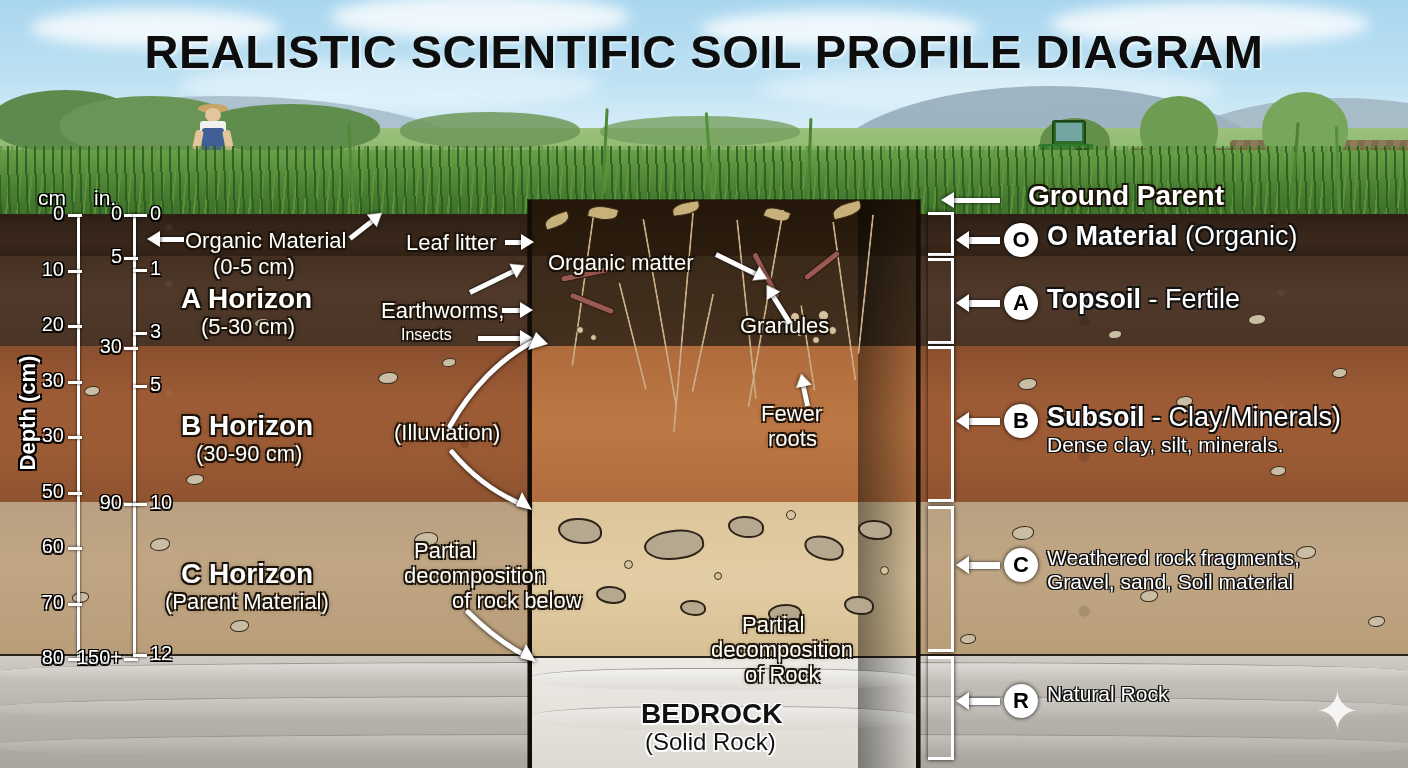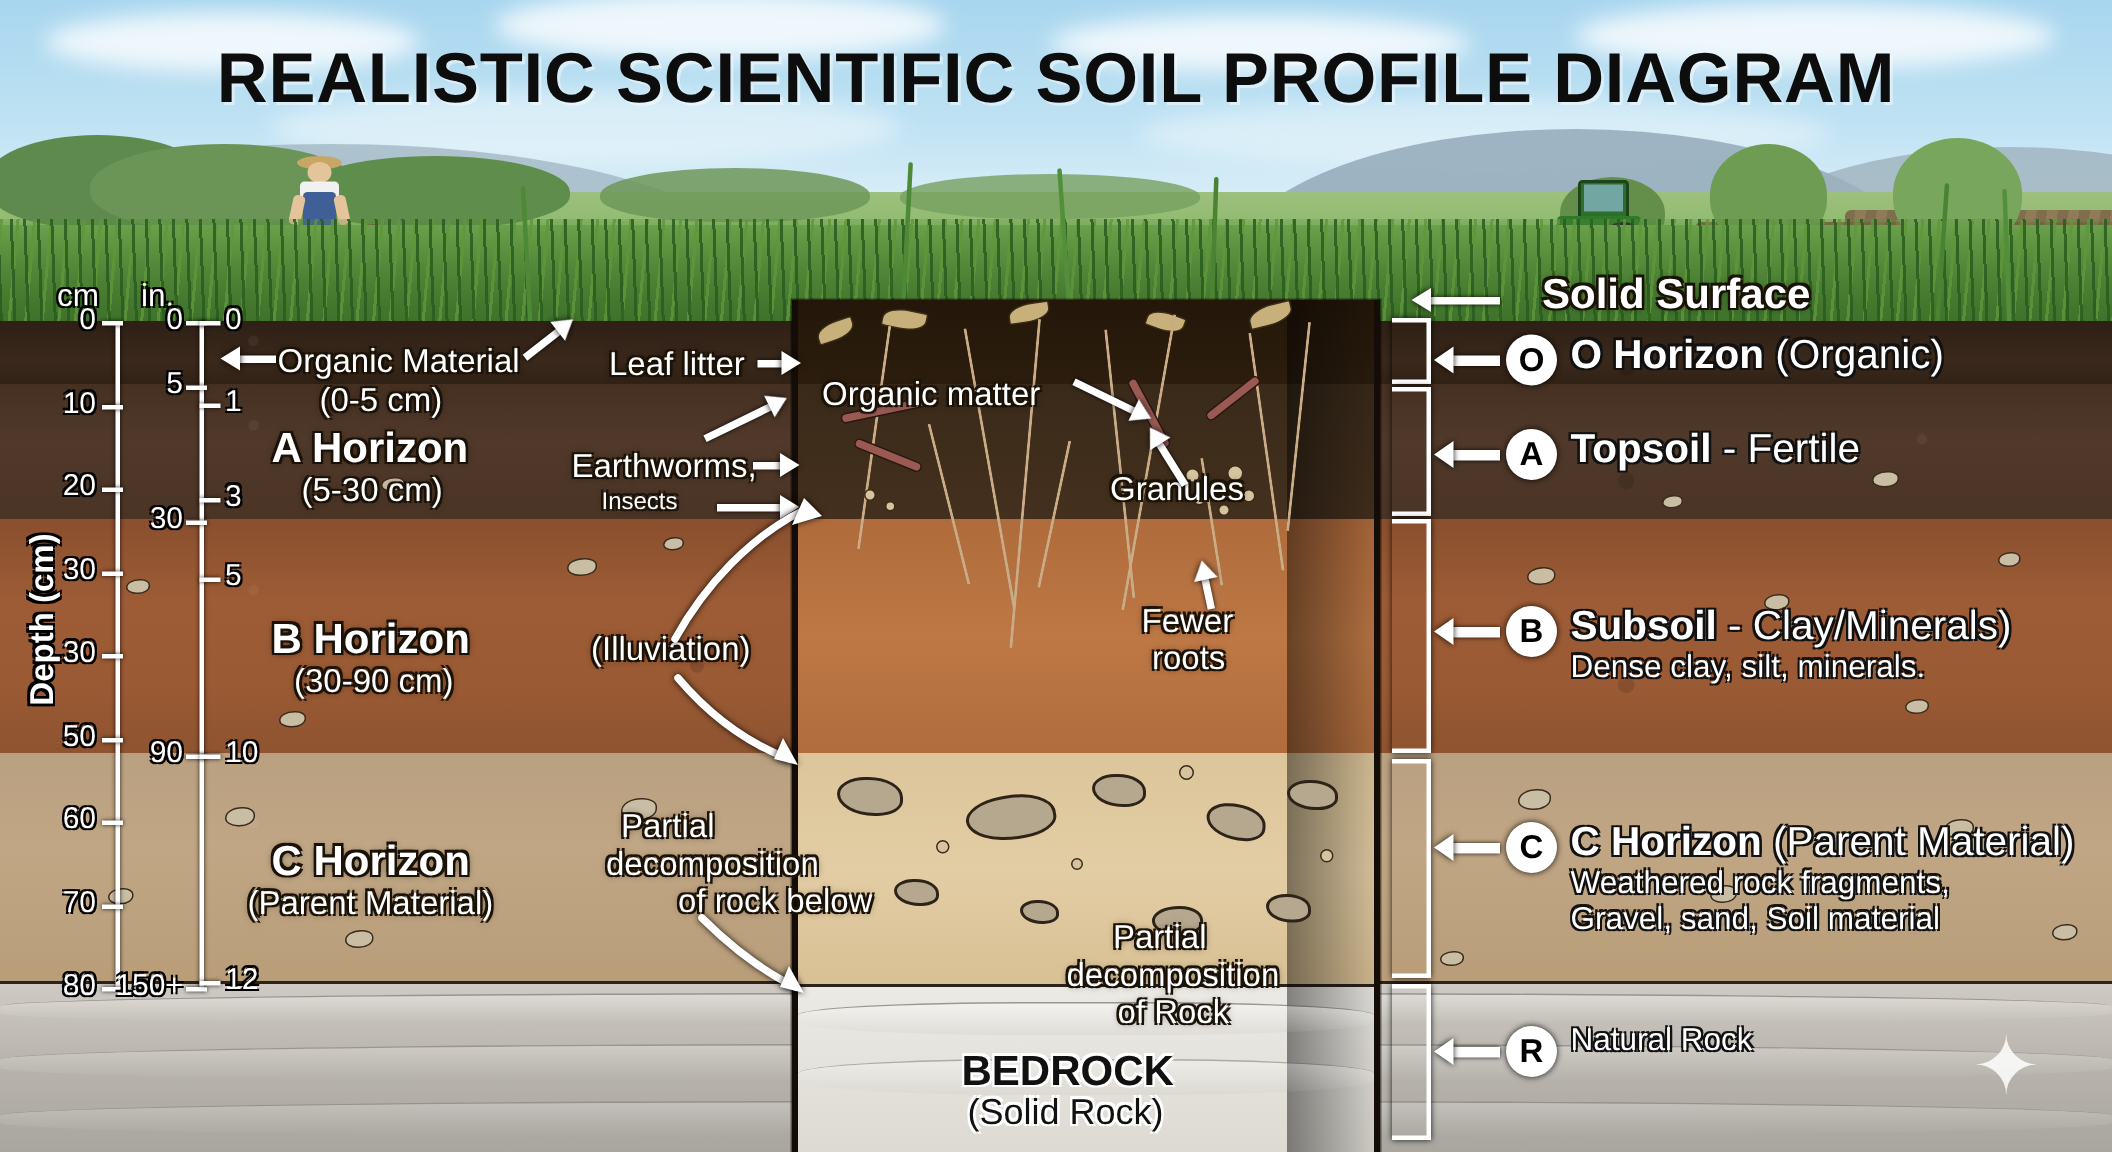--- a/index.html
+++ b/index.html
@@ -475,30 +475,30 @@
   <div class="lbl thin" style="left:768px; top:426px; font-size:22px;">roots</div>
   <div class="cal rev" style="left:803px; top:382px; width:22px; transform:rotate(78deg);"></div>
 
   <div class="lbl thin" style="left:742px; top:612px; font-size:22px;">Partial</div>
   <div class="lbl thin" style="left:711px; top:637px; font-size:22px;">decomposition</div>
   <div class="lbl thin" style="left:745px; top:662px; font-size:22px;">of Rock</div>
 
   <div class="lbl dark" style="left:641px; top:698px; font-size:28px;">BEDROCK</div>
   <div class="lbl dark thin" style="left:645px; top:728px; font-size:24px;">(Solid Rock)</div>
 
-  <div class="lbl" style="left:1028px; top:180px; font-size:28px;">Solid Surface</div>
+  <div class="lbl" style="left:1028px; top:180px; font-size:28px;">Ground Parent</div>
   <div class="cal rev" style="left:952px; top:198px; width:48px;"></div>
 
   <div id="legend">
       <div class="bracket" style="left: 928px; top: 212px; height: 44px;"></div>
       <div class="legend-row" style="left: 956px; top: 221px;">
         <div class="arrow-left"></div>
         <div class="badge">O</div>
         <div class="legend-text">
-          <div class="lg-main"><span>O Horizon</span><span class="light"> (Organic)</span></div>
+          <div class="lg-main"><span>O Material</span><span class="light"> (Organic)</span></div>
         </div>
       </div>
       <div class="bracket" style="left: 928px; top: 258px; height: 86px;"></div>
       <div class="legend-row" style="left: 956px; top: 284px;">
         <div class="arrow-left"></div>
         <div class="badge">A</div>
         <div class="legend-text">
           <div class="lg-main"><span>Topsoil</span><span class="light"> - Fertile</span></div>
         </div>
       </div>
@@ -509,21 +509,20 @@
         <div class="legend-text">
           <div class="lg-main"><span>Subsoil</span><span class="light"> - Clay/Minerals)</span></div>
           <div class="lg-sub">Dense clay, silt, minerals.</div>
         </div>
       </div>
       <div class="bracket" style="left: 928px; top: 506px; height: 146px;"></div>
       <div class="legend-row" style="left: 956px; top: 546px;">
         <div class="arrow-left"></div>
         <div class="badge">C</div>
         <div class="legend-text">
-          <div class="lg-main"><span>C Horizon</span><span class="light"> (Parent Material)</span></div>
           <div class="lg-sub">Weathered rock fragments,</div>
           <div class="lg-sub">Gravel, sand, Soil material</div>
         </div>
       </div>
       <div class="bracket" style="left: 928px; top: 656px; height: 104px;"></div>
       <div class="legend-row" style="left: 956px; top: 682px;">
         <div class="arrow-left"></div>
         <div class="badge">R</div>
         <div class="legend-text">
           <div class="lg-sub">Natural Rock</div>

